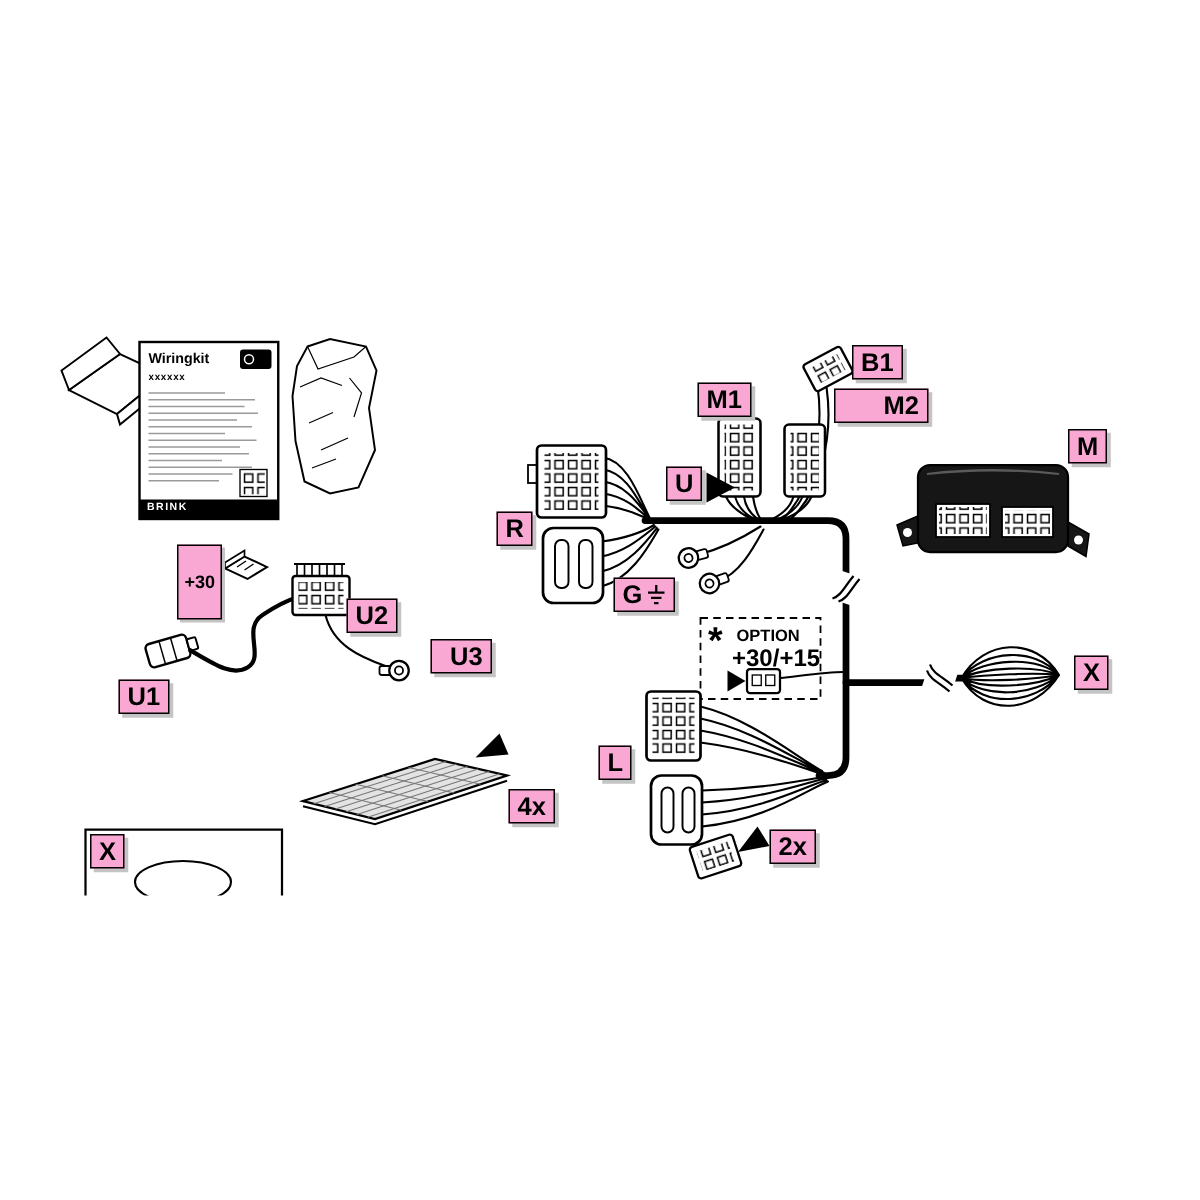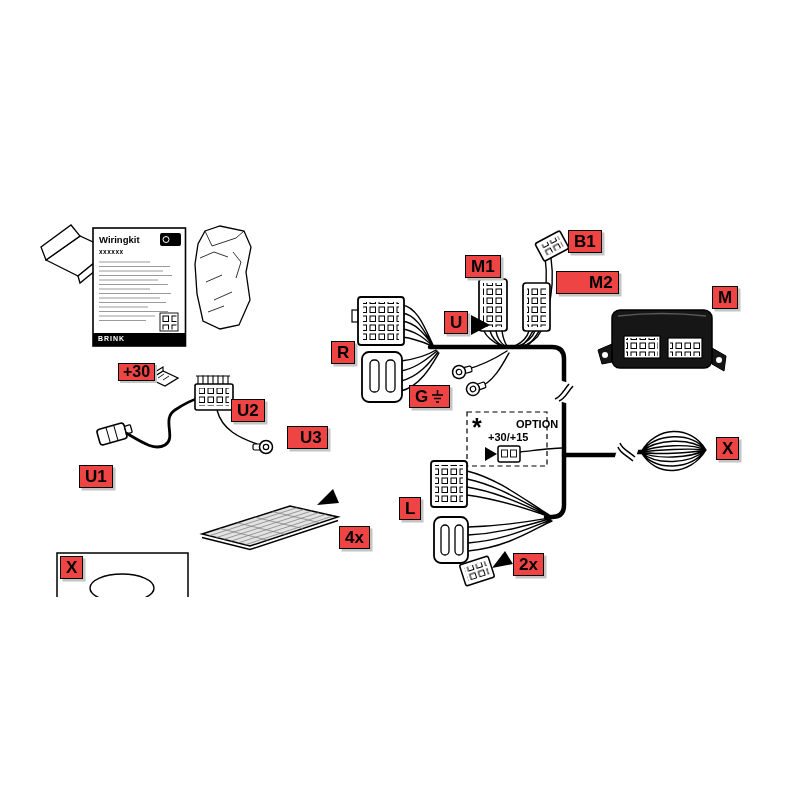--- a/index.html
+++ b/index.html
@@ -1,23 +1,23 @@
 <!DOCTYPE html>
 <html><head>
 <meta charset="utf-8">
 <style>
   html,body{margin:0;padding:0;background:#fff;}
   .stage{position:relative;width:800px;height:644px;background:#fff;overflow:hidden;
          font-family:"Liberation Sans",sans-serif;color:#000;border-radius:27px;}
   svg.layer{position:absolute;left:0;top:0;}
-  .lbl{position:absolute;background:#ef4444;border:1.7px solid #000;
+  .lbl{position:absolute;background:#f9a8d4;border:1.7px solid #000;
        box-shadow:2.5px 2.5px 0 #c4c4c4;font-weight:bold;font-size:17px;
        line-height:21px;padding:0 5px;white-space:nowrap;z-index:5;
        display:inline-flex;align-items:center;gap:3px;}
-  .lbl.sm{font-size:16px;line-height:16px;padding:0 4px;border-width:1.4px;
+  .lbl.sm{font-size:12px;line-height:16px;padding:16px 4px;border-width:1.4px;
           box-shadow:2px 2px 0 #c4c4c4;}
   .doc-text{position:absolute;z-index:4;font-weight:bold;}
   .opt-text{position:absolute;z-index:4;font-weight:bold;}
 </style>
 </head>
 <body>
 
 <div class="stage">
 
 <svg class="layer" width="800" height="800" viewBox="0 0 800 800">
@@ -223,30 +223,30 @@
     <rect x="-11" y="-7" width="22" height="14" fill="url(#pins)"></rect>
   </g>
   <polygon points="492,568 505,551 513,564" fill="#000"></polygon>
 </svg>
 
 <div class="doc-text" style="left:99px;top:234px;font-size:9.5px;">Wiringkit</div>
 <div class="doc-text" style="left:99px;top:248px;font-size:6.5px;letter-spacing:.5px;">xxxxxx</div>
 <div class="doc-text" style="left:98px;top:334.5px;font-size:7px;color:#fff;letter-spacing:1px;">BRINK</div>
 
 <div class="opt-text" style="left:472px;top:412px;font-size:25px;line-height:30px;">*</div>
-<div class="opt-text" style="left:491px;top:418px;font-size:11px;margin-left:25px;">OPTION</div>
-<div class="opt-text" style="left:488px;top:431px;font-size:11px;">+30/+15</div>
+<div class="opt-text" style="left:491px;top:418px;font-size:11px;">OPTION</div>
+<div class="opt-text" style="left:488px;top:431px;font-size:16px;">+30/+15</div>
 
 <div class="lbl" style="left:568px;top:230px;">
       <span>B1</span>
     </div>
 <div class="lbl" style="left:465px;top:255px;">
       <span>M1</span>
     </div>
-<div class="lbl" style="left:556px;top:271px;padding-left:32px;">
+<div class="lbl" style="left:556px;top:259px;padding-left:32px;">
       <span>M2</span>
     </div>
 <div class="lbl" style="left:444px;top:311px;">
       <span>U</span>
     </div>
 <div class="lbl" style="left:712px;top:286px;">
       <span>M</span>
     </div>
 <div class="lbl" style="left:331px;top:341px;">
       <span>R</span>
@@ -267,21 +267,21 @@
     </div>
 <div class="lbl sm" style="left:118px;top:363px;">
       <span>+30</span>
     </div>
 <div class="lbl" style="left:231px;top:389px;margin-top:10px;">
       <span>U2</span>
     </div>
 <div class="lbl" style="left:287px;top:426px;padding-left:12px;">
       <span>U3</span>
     </div>
-<div class="lbl" style="left:79px;top:465px;">
+<div class="lbl" style="left:79px;top:453px;">
       <span>U1</span>
     </div>
 <div class="lbl" style="left:339px;top:494px;margin-top:32px;">
       <span>4x</span>
     </div>
 <div class="lbl" style="left:399px;top:497px;">
       <span>L</span>
     </div>
 <div class="lbl" style="left:513px;top:553px;">
       <span>2x</span>

